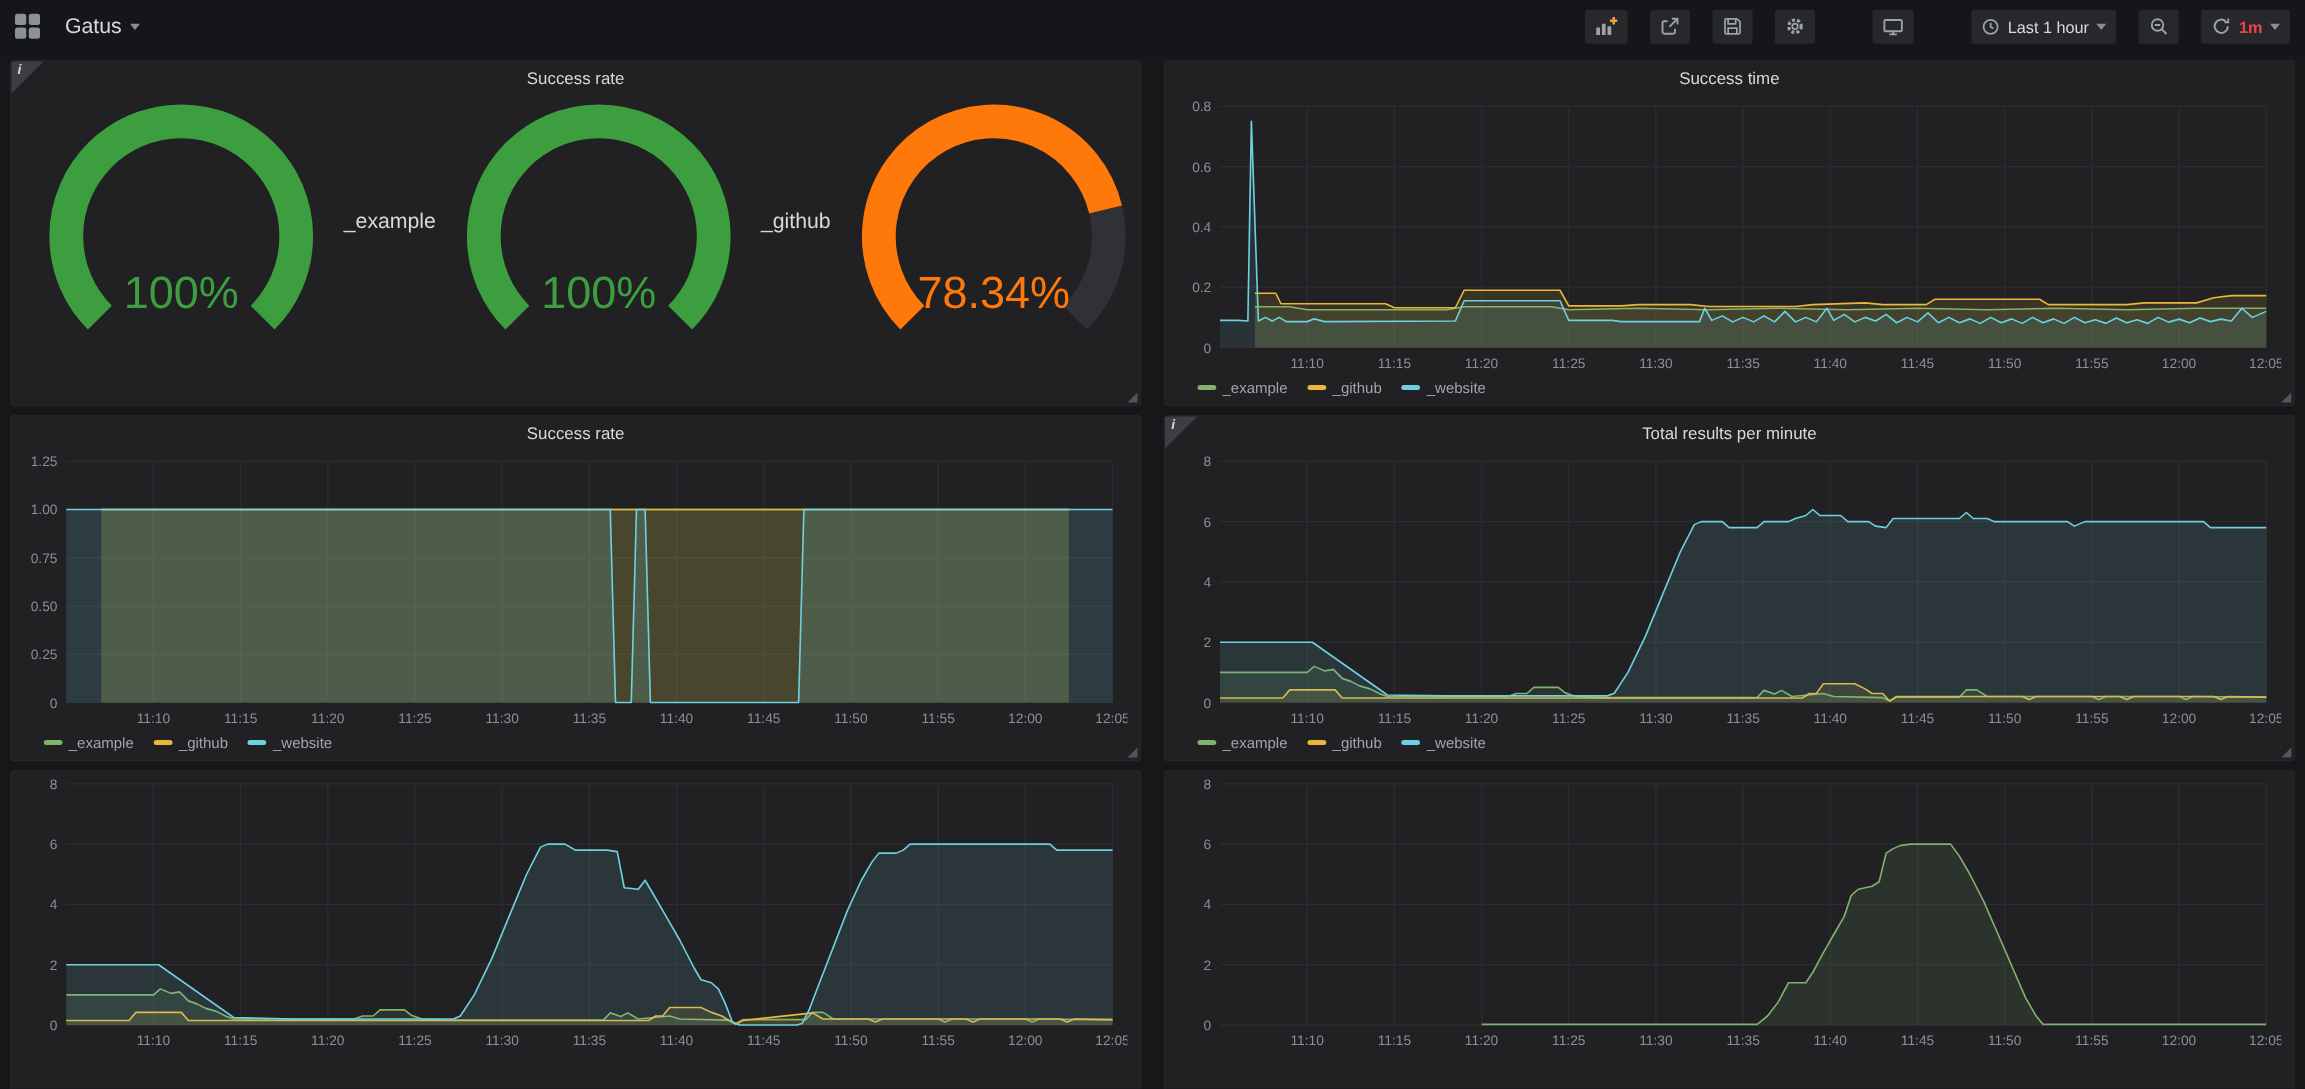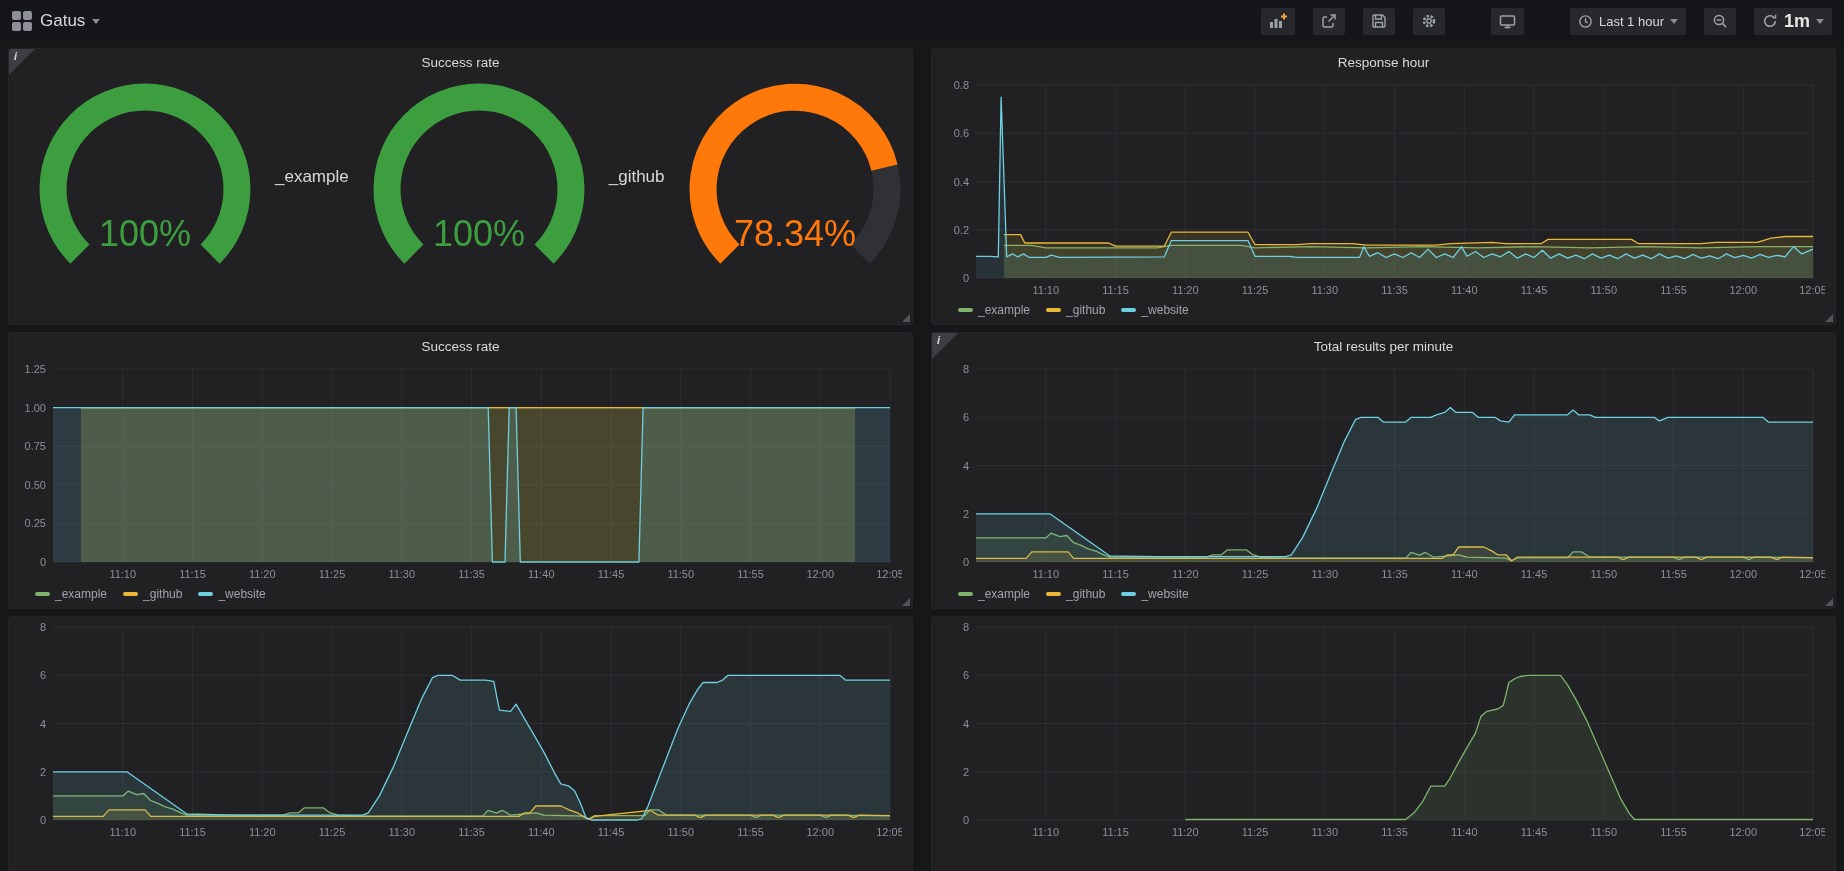--- a/index.html
+++ b/index.html
@@ -1,31 +1,31 @@
 <!DOCTYPE html>
 <html><head>
 <meta charset="utf-8">
 <style>
   *{box-sizing:border-box;margin:0;padding:0}
   html,body{width:1844px;height:871px;overflow:hidden;background:#161719;
     font-family:"Liberation Sans",sans-serif;-webkit-font-smoothing:antialiased}
   
   .navbar{height:42px;display:flex;align-items:center;padding:0 12px;background:#141619}
-  .nav-left{display:flex;align-items:center;gap:8px}
+  .nav-left{display:flex;align-items:center;gap:20px}
   .logo-grid{width:20px;height:20px;display:grid;grid-template-columns:9px 9px;grid-template-rows:9px 9px;gap:2px;cursor:pointer}
   .logo-grid span{background:#8d9096;border-radius:2px}
   .dash-title{color:#d8d9da;font-size:17px;display:flex;align-items:center;gap:7px;cursor:pointer}
   .caret{width:0;height:0;border-left:4px solid transparent;border-right:4px solid transparent;border-top:5px solid #8a8d93;display:inline-block}
   .nav-right{margin-left:auto;display:flex;align-items:center;gap:18px}
   .tb-btn{height:27px;min-width:32px;padding:0 8px;background:#26282c;border-radius:2px;
     display:flex;align-items:center;justify-content:center;gap:6px;cursor:pointer;color:#9da1a8;font-size:13px}
   .tb-btn svg{display:block}
   .tb-gap{width:10px}
   .tb-text{color:#d8d9da;font-size:13px}
-  .tb-orange{color:#e5e5e5;font-weight:700;font-size:18px}
+  .tb-orange{color:#ef4444;font-weight:700;font-size:13px}
   
   .content{padding:6px 8px;display:grid;grid-template-columns:1fr 1fr;grid-template-rows:277px 277px 277px;gap:7px 18px}
   .panel{background:#212124;border:1px solid #242529;border-radius:3px;display:flex;flex-direction:column;position:relative;overflow:hidden}
   .panel-header{flex:0 0 26px;display:flex;align-items:center;justify-content:center;cursor:pointer}
   .panel-title{font-size:13.5px;font-weight:400;color:#d8d9da}
   .panel-body{flex:1;display:flex;flex-direction:column;min-height:0;padding:0 10px 4px 6px}
   .chart{flex:1;min-height:0}
   .legend{flex:0 0 20px;display:flex;align-items:center;gap:16px;padding-left:20px}
   .legend-item{display:flex;align-items:center;gap:5px;cursor:pointer}
   .legend-swatch{width:15px;height:4px;border-radius:2px}
@@ -152,21 +152,21 @@
             </svg>
       <div class="gauge-label">_website</div>
           </div>
         </div>
     </div>
     <div class="resize-corner"></div>
   </div>
 
   <div class="panel">
     <div class="panel-header">
-      <span class="panel-title">Response hour</span>
+      <span class="panel-title">Success time</span>
     </div>
     <div class="panel-body">
       <div class="chart"><svg width="887" height="225">
             <line x1="38" y1="203" x2="875" y2="203" stroke="#2c2d32" stroke-width="1"></line>
             <text class="tick" x="31" y="207" text-anchor="end">0</text>
             <line x1="38" y1="154.75" x2="875" y2="154.75" stroke="#2c2d32" stroke-width="1"></line>
             <text class="tick" x="31" y="158.75" text-anchor="end">0.2</text>
             <line x1="38" y1="106.5" x2="875" y2="106.5" stroke="#2c2d32" stroke-width="1"></line>
             <text class="tick" x="31" y="110.5" text-anchor="end">0.4</text>
             <line x1="38" y1="58.25000000000003" x2="875" y2="58.25000000000003" stroke="#2c2d32" stroke-width="1"></line>

